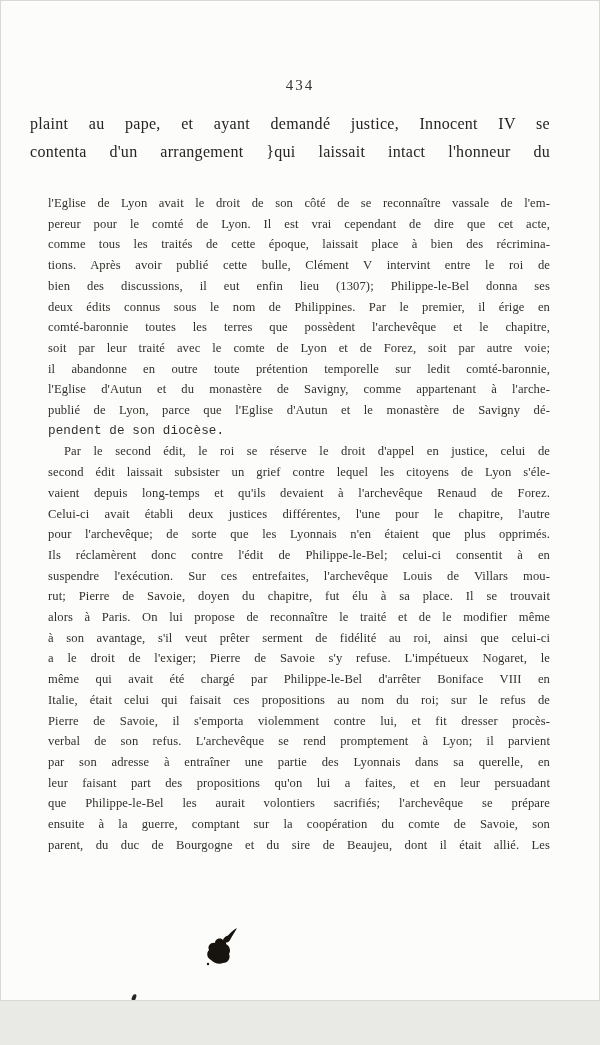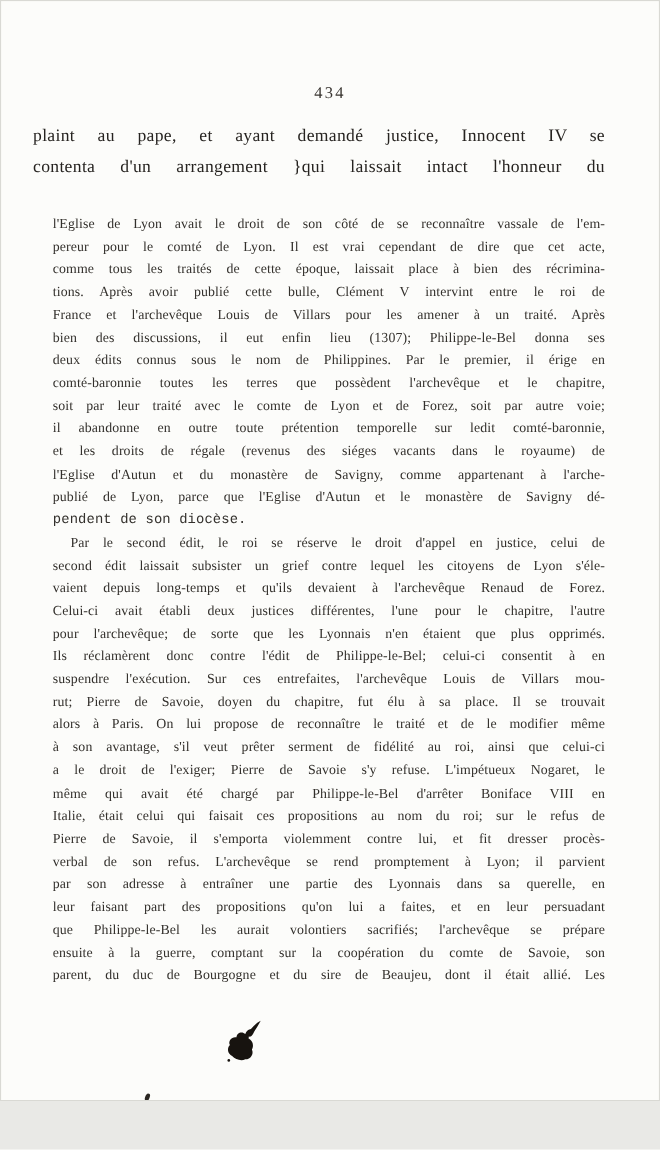--- a/index.html
+++ b/index.html
@@ -102,33 +102,31 @@
     <div id="fn-para1">
 
         <div class="fline">l'Eglise de Lyon avait le droit de son côté de se reconnaître vassale de l'em-</div>
 
         <div class="fline">pereur pour le comté de Lyon. Il est vrai cependant de dire que cet acte,</div>
 
         <div class="fline">comme tous les traités de cette époque, laissait place à bien des récrimina-</div>
 
         <div class="fline">tions. Après avoir publié cette bulle, Clément V intervint entre le roi de</div>
 
-        <div class="fline">France et l'archevêque Louis de Villars pour les amener à un traité. Après</div>
 
         <div class="fline">bien des discussions, il eut enfin lieu (1307); Philippe-le-Bel donna ses</div>
 
         <div class="fline">deux édits connus sous le nom de Philippines. Par le premier, il érige en</div>
 
         <div class="fline">comté-baronnie toutes les terres que possèdent l'archevêque et le chapitre,</div>
 
         <div class="fline">soit par leur traité avec le comte de Lyon et de Forez, soit par autre voie;</div>
 
         <div class="fline">il abandonne en outre toute prétention temporelle sur ledit comté-baronnie,</div>
 
-        <div class="fline">et les droits de régale (revenus des siéges vacants dans le royaume) de</div>
 
         <div class="fline">l'Eglise d'Autun et du monastère de Savigny, comme appartenant à l'arche-</div>
 
         <div class="fline">publié de Lyon, parce que l'Eglise d'Autun et le monastère de Savigny dé-</div>
 
         <div class="fline last">pendent de son diocèse.</div>
       </div>
     <div id="fn-para2">
 
         <div class="fline">Par le second édit, le roi se réserve le droit d'appel en justice, celui de</div>

